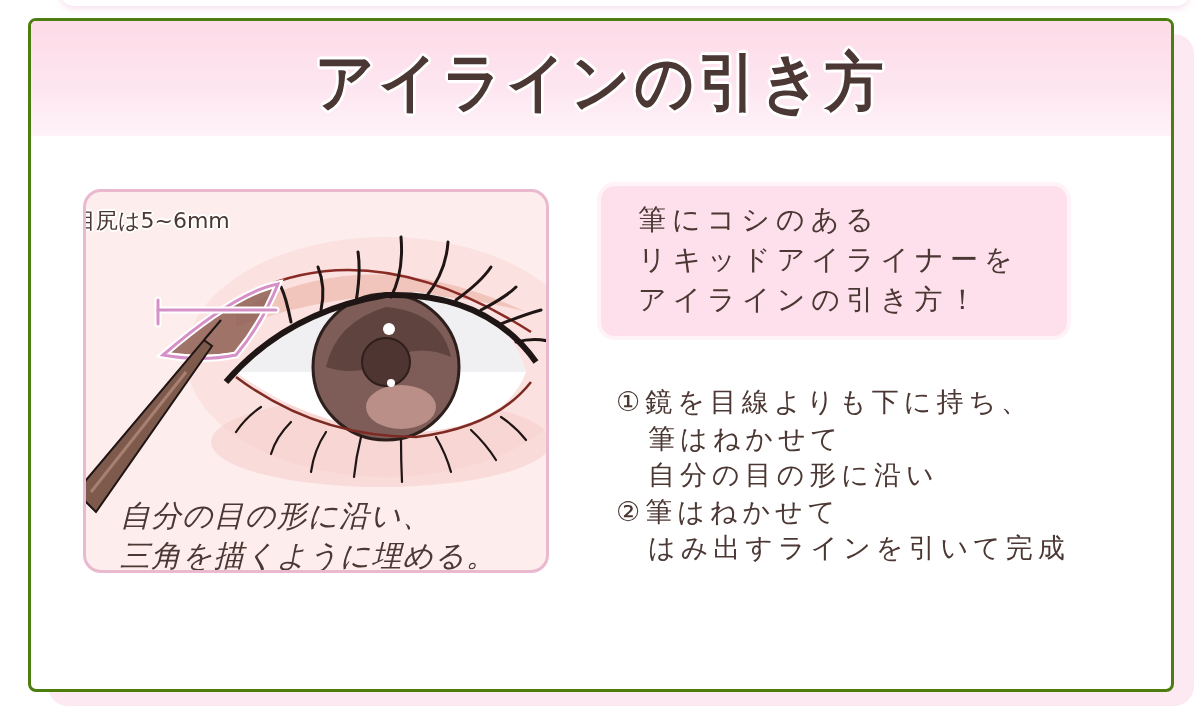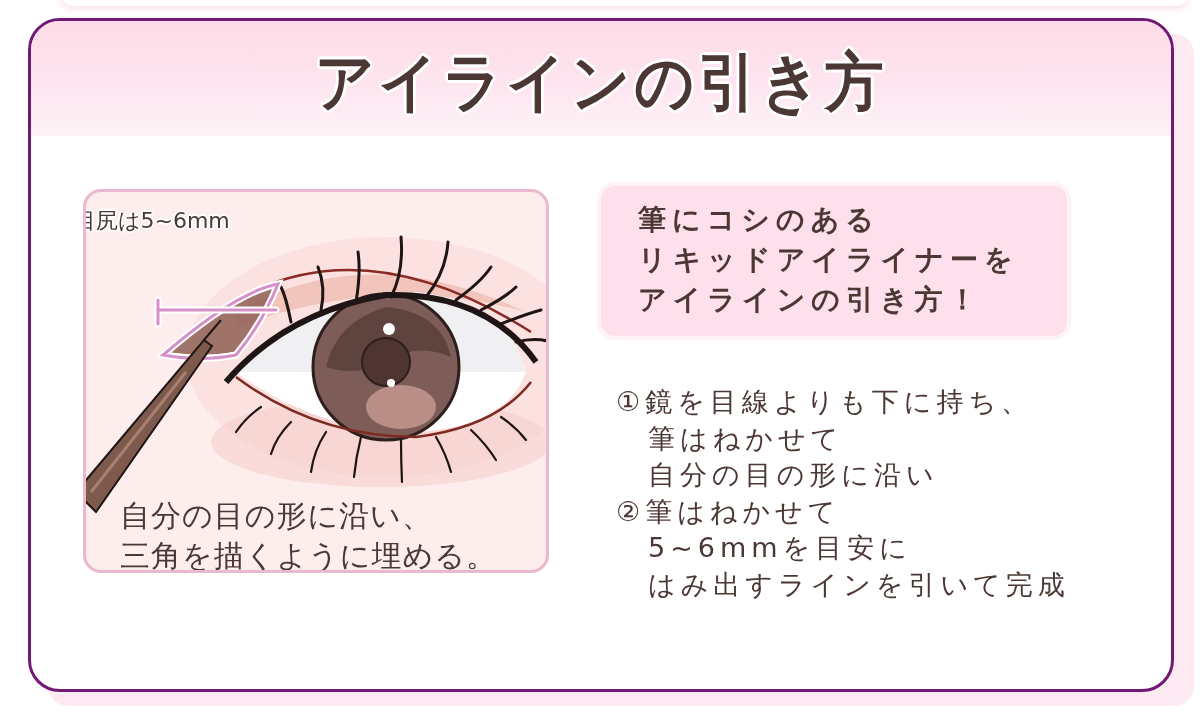--- a/index.html
+++ b/index.html
@@ -11,21 +11,21 @@
     background: #ffffff; border-radius: 0 0 14px 14px;
     box-shadow: 0 3px 6px rgba(240,190,220,0.45);
   }
 
   .card-shadow {
     position: absolute; left: 48px; top: 34px; width: 1146px; height: 672px;
     background: #fde9f2; border-radius: 20px;
   }
   .card {
     position: absolute; left: 28px; top: 18px; width: 1146px; height: 674px;
-    background: #ffffff; border: 3px solid #701a75; border-radius: 32px;
+    background: #ffffff; border: 3px solid #4d7c0f; border-radius: 8px;
     overflow: hidden;
   }
   .card-header {
     position: absolute; left: 0; top: 0; right: 0; height: 115px;
     background: linear-gradient(180deg, #fddbe7 0%, #fde6f0 60%, #fef3f8 100%);
   }
   .title {
     position: absolute; left: 0; right: 0; top: 18px; text-align: center;
     font-size: 64px; font-weight: bold; letter-spacing: 4px; color: #4b3733;
     text-shadow:
@@ -44,31 +44,32 @@
   .note {
     position: absolute; left: -12px; top: 14px; font-size: 22px; line-height: 29px;
     color: #4b3733; background: rgba(255,255,255,0.0);
     text-shadow: 2px 0 0 #fff, -2px 0 0 #fff, 0 2px 0 #fff, 0 -2px 0 #fff, 1px 1px 0 #fff, -1px -1px 0 #fff;
     white-space: pre;
   }
   .caption {
     position: absolute; left: 34px; top: 304px; font-size: 30px; line-height: 40px;
     color: #4b3733; white-space: pre; letter-spacing: 1px;
     text-shadow: 2px 0 0 #fdeeed, -2px 0 0 #fdeeed, 0 2px 0 #fdeeed, 0 -2px 0 #fdeeed;
+    font-style: italic;
   }
 
   
   .tip {
     position: absolute; left: 570px; top: 165px; width: 466px; height: 150px;
     background: #fde0eb; border-radius: 14px;
     box-shadow: 0 0 0 4px rgba(255,240,246,0.8);
   }
   .tip-text {
     position: absolute; left: 37px; top: 14px; font-size: 28px; line-height: 40px;
-    letter-spacing: 6px; color: #4b3733; white-space: pre; font-weight: bold;
+    letter-spacing: 6px; color: #4b3733; white-space: pre;
   }
 
   .steps {
     position: absolute; left: 585px; top: 347px; font-size: 27px; line-height: 36.5px;
     letter-spacing: 5px; color: #4b3733; margin-top: 16px;
   }
   .step-line { white-space: pre; }
   .indent { padding-left: 32px; }
 </style>
 </head>
@@ -156,17 +157,16 @@
   </div>
 
   <div class="steps">
     <div class="step">
       <div class="step-line"><span>①</span><span>鏡を目線よりも下に持ち、</span></div>
       <div class="step-line indent">筆はねかせて</div>
       <div class="step-line indent">自分の目の形に沿い</div>
     </div>
     <div class="step">
       <div class="step-line"><span>②</span><span>筆はねかせて</span></div>
-      <div class="step-line indent">5~6mmを目安に</div>
       <div class="step-line indent">はみ出すラインを引いて完成</div>
     </div>
   </div>
 </div>
 
 </body></html>

